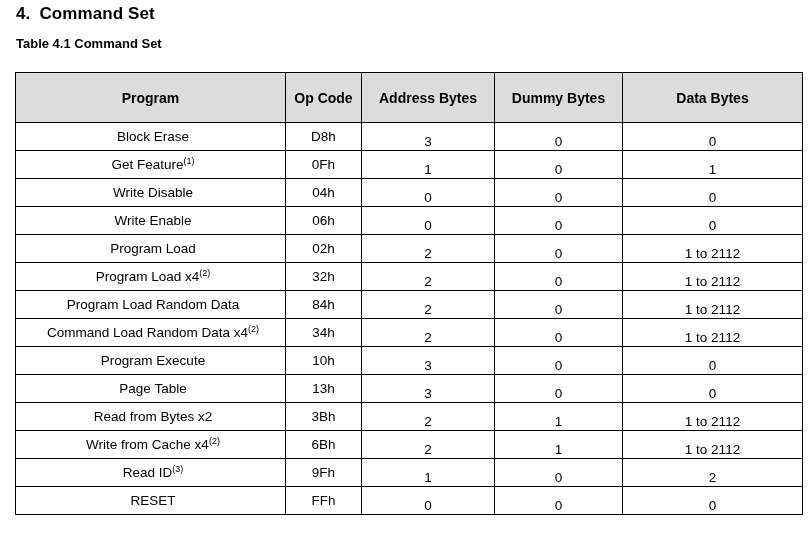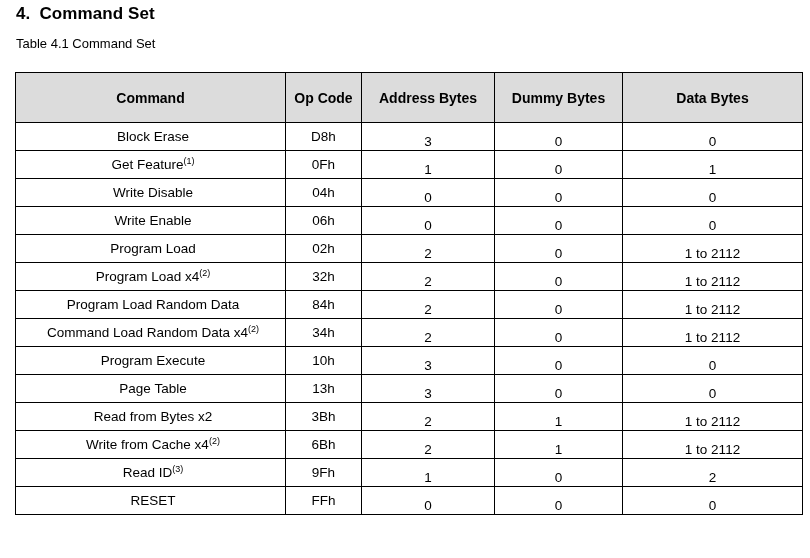--- a/index.html
+++ b/index.html
@@ -29,21 +29,21 @@
     white-space: nowrap;
   }
   .section-heading .num {
     margin-right: 9px;
   }
   .table-caption {
     position: absolute;
     left: 16px;
     top: 36px;
     font-size: 13px;
-    font-weight: normal;
+    font-weight: bold;
     white-space: nowrap;
   }
   .cmd-table {
     position: absolute;
     left: 15px;
     top: 72px;
     width: 787px;
     border-collapse: collapse;
     table-layout: fixed;
   }
@@ -106,21 +106,21 @@
   <table class="cmd-table">
     <colgroup>
       <col class="col-command">
       <col class="col-opcode">
       <col class="col-address">
       <col class="col-dummy">
       <col class="col-data">
     </colgroup>
     <thead>
       <tr>
-        <th>Command</th>
+        <th>Program</th>
         <th>Op Code</th>
         <th>Address Bytes</th>
         <th>Dummy Bytes</th>
         <th>Data Bytes</th>
       </tr>
     </thead>
     <tbody id="table-body">
         <tr>
           <td class="c-command"><span>Block Erase</span></td>
           <td class="c-opcode">D8h</td>

